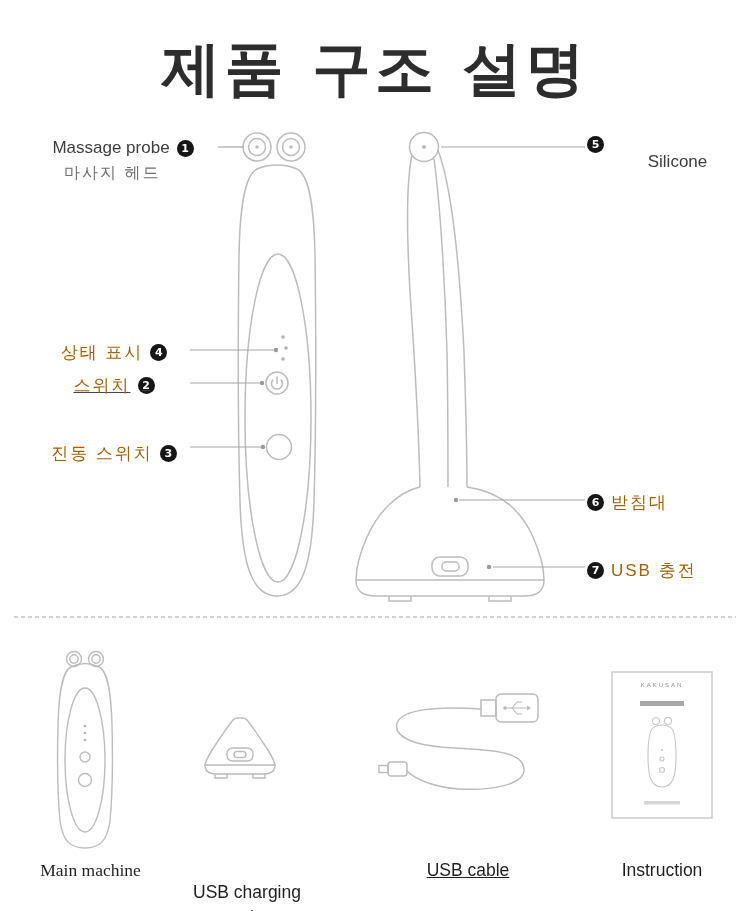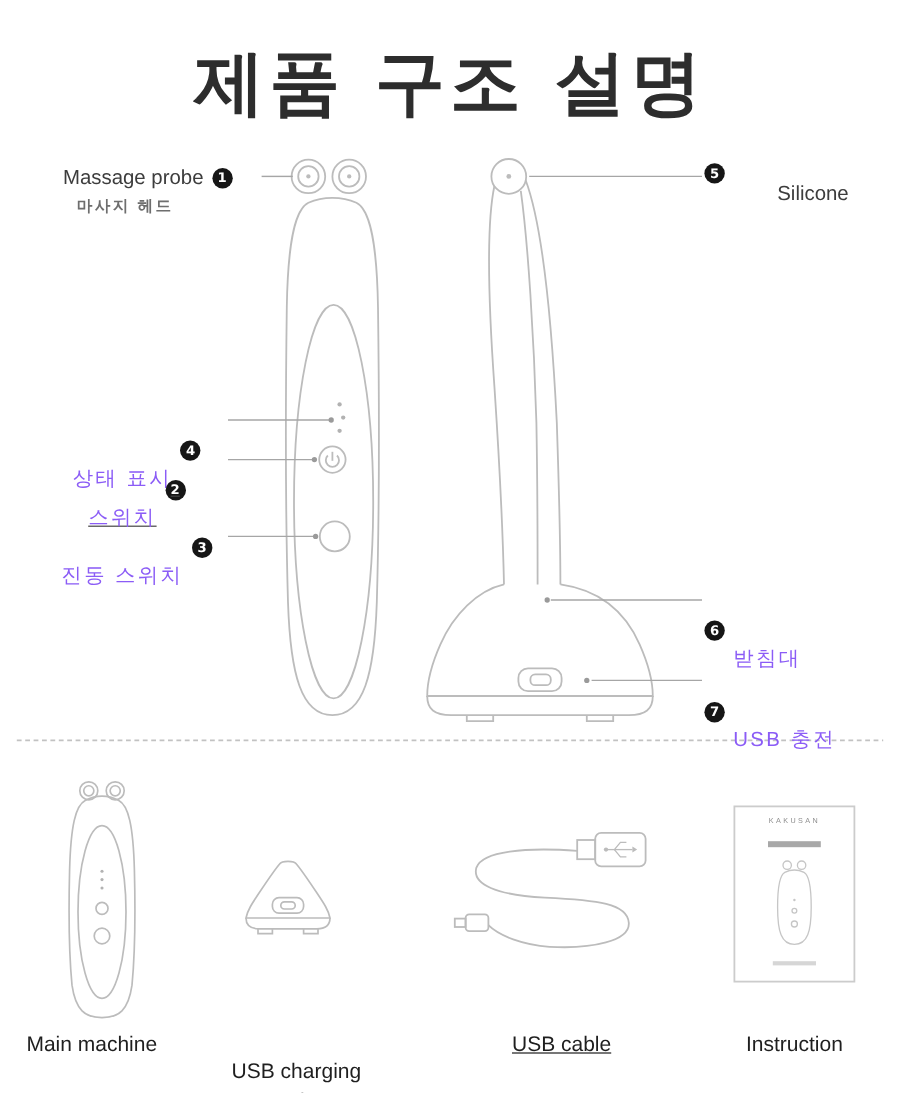--- a/index.html
+++ b/index.html
@@ -17,35 +17,34 @@
   }
 
   svg.art { position:absolute; left:0; top:0; }
 
   .callout {
     position:absolute; display:flex; align-items:center; gap:7px;
     font-size:17px; color:#454545; white-space:nowrap;
   }
   .callout.right-align { justify-content:center; }
   .txt-en { color:#3d3d3d; }
-  .txt-ko { color:#8b5cf6; letter-spacing:2px;margin-top:46px; }
+  .txt-ko { color:#a16207; letter-spacing:2px; }
   .bullet {
     flex:0 0 auto; width:17px; height:17px; border-radius:50%;
     background:#161616; color:#ffffff; font-size:11px; font-weight:bold;
     line-height:17px; text-align:center;
     font-family:"DejaVu Sans",sans-serif;
   }
   .callout-col { align-items:flex-start; }
   .callout-col .bullet { margin-top:3px; }
   .two-line { text-align:center; line-height:25px; color:#3d3d3d; }
 
   .ko-subline {
-    position:absolute; font-size:13px; color:#6e6e6e; letter-spacing:2px;
+    position:absolute; font-size:16px; color:#6e6e6e; letter-spacing:2px;
     white-space:nowrap;
-    font-weight:bold;
   }
 
   .acc-label {
     position:absolute; text-align:center; font-size:17.5px; color:#1f1f1f;
     line-height:25px;
   }
 
   .booklet-brand {
     position:absolute; left:612px; top:682px; width:100px; text-align:center;
     font-size:6px; letter-spacing:2px; color:#8d8d8d;
@@ -197,21 +196,21 @@
   <div class="callout right-align" style="left:40px; top:341px; width:148px;">
     <span class="txt-ko">상태 표시</span>
     <span class="bullet">4</span>
   </div>
 
   <div class="callout right-align" style="left:40px; top:374px; width:148px;text-decoration:underline;">
     <span class="txt-ko">스위치</span>
     <span class="bullet">2</span>
   </div>
 
-  <div class="callout right-align" style="left:40px; top:422px; width:148px;">
+  <div class="callout right-align" style="left:40px; top:442px; width:148px;">
     <span class="txt-ko">진동 스위치</span>
     <span class="bullet">3</span>
   </div>
 
   <div class="callout callout-col" style="left:587px; top:133px;">
     <span class="bullet">5</span>
     <div class="two-line" style="width:133px;margin-top:16px;">
       <div>Silicone</div>
     </div>
   </div>
@@ -221,21 +220,21 @@
     <span class="txt-ko">받침대</span>
   </div>
 
   <div class="callout" style="left:587px; top:559px;">
     <span class="bullet">7</span>
     <span class="txt-ko">USB 충전</span>
   </div>
 
   <div class="booklet-brand">KAKUSAN</div>
 
-  <div class="acc-label" style="left:4px; top:858px; width:145px;">Main machine</div>
+  <div class="acc-label" style="left:18px; top:858px; width:145px;font-family:Liberation Serif, serif;">Main machine</div>
 
   <div class="acc-label" style="left:179px; top:880px; width:136px;">
     <div>USB charging</div>
     <div>probe</div>
   </div>
 
   <div class="acc-label" style="left:400px; top:858px; width:136px;text-decoration:underline;">USB cable</div>
 
   <div class="acc-label" style="left:594px; top:858px; width:136px;">Instruction</div>
 

